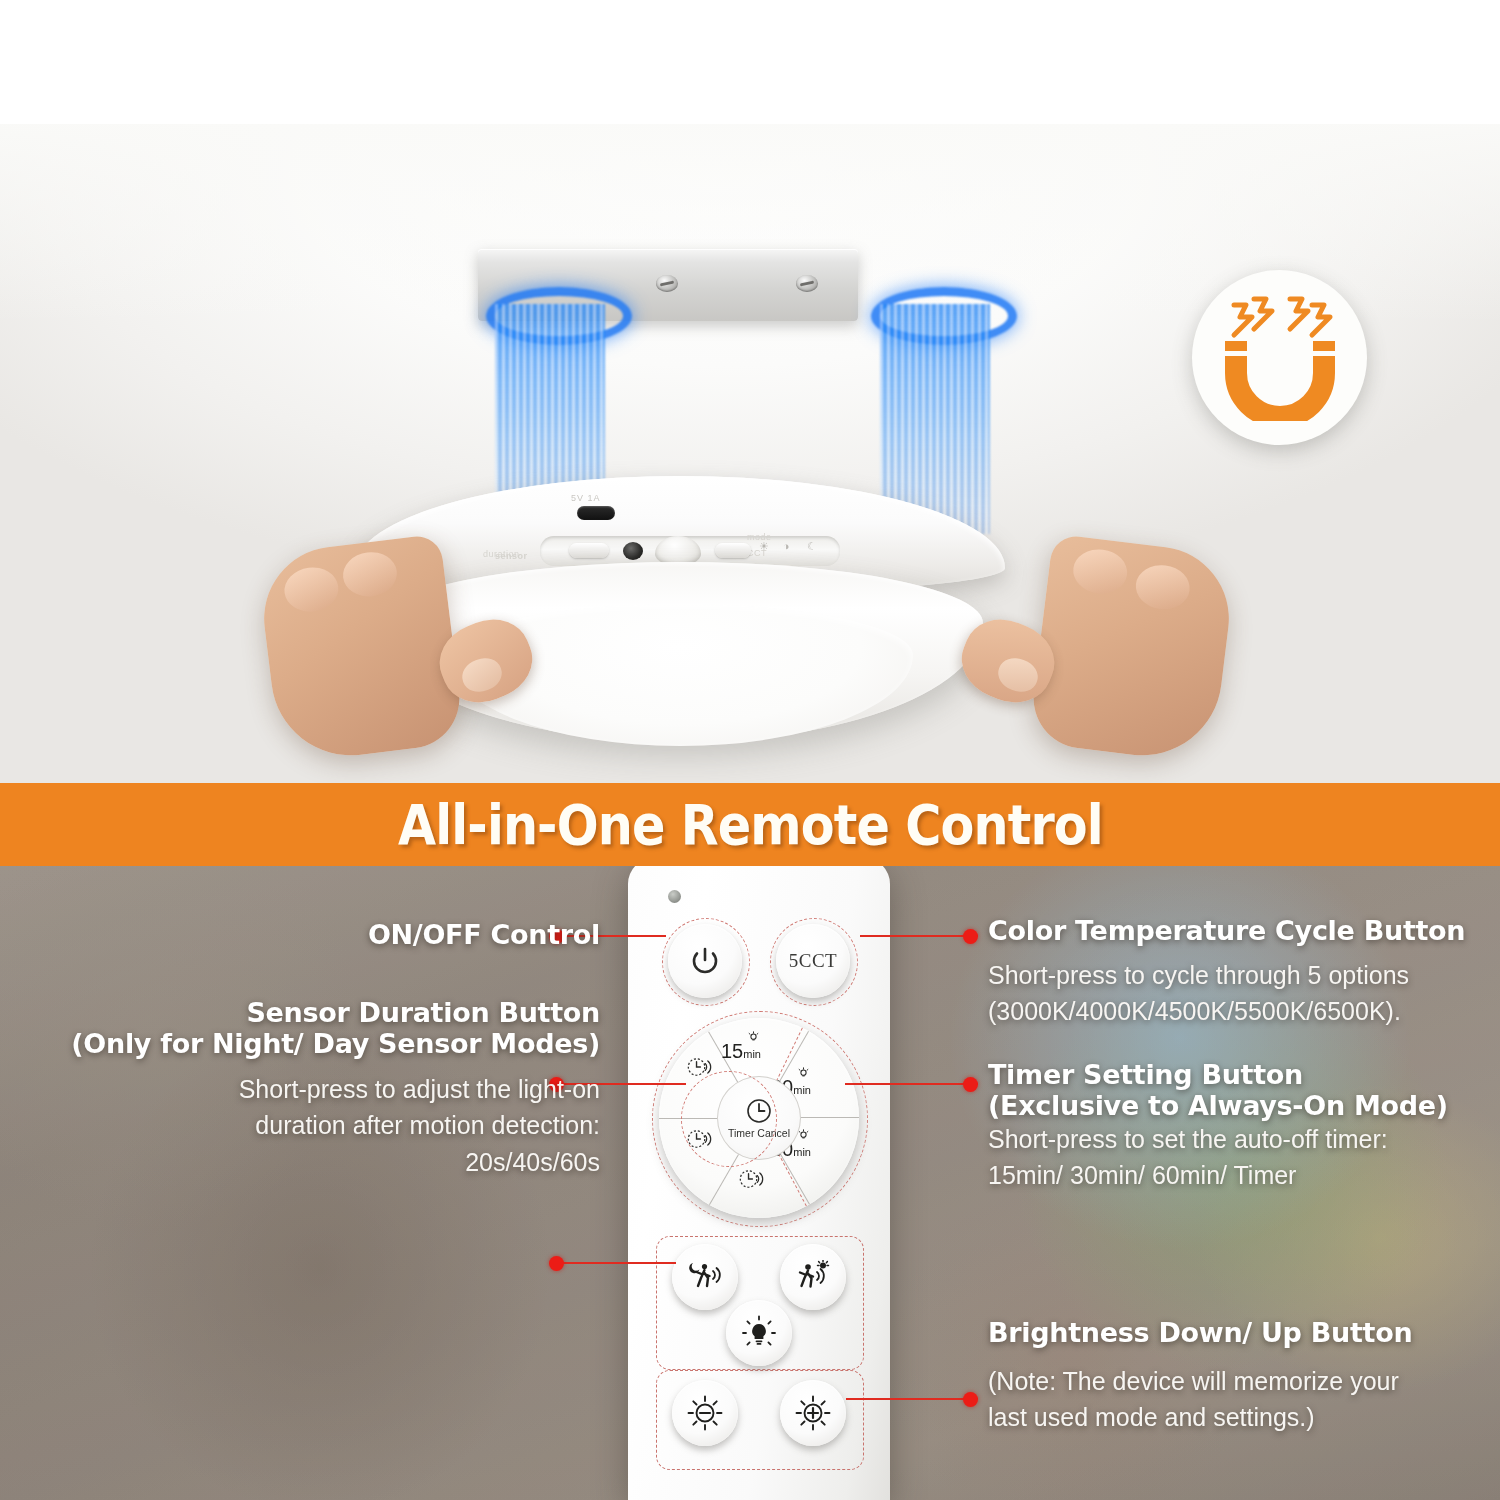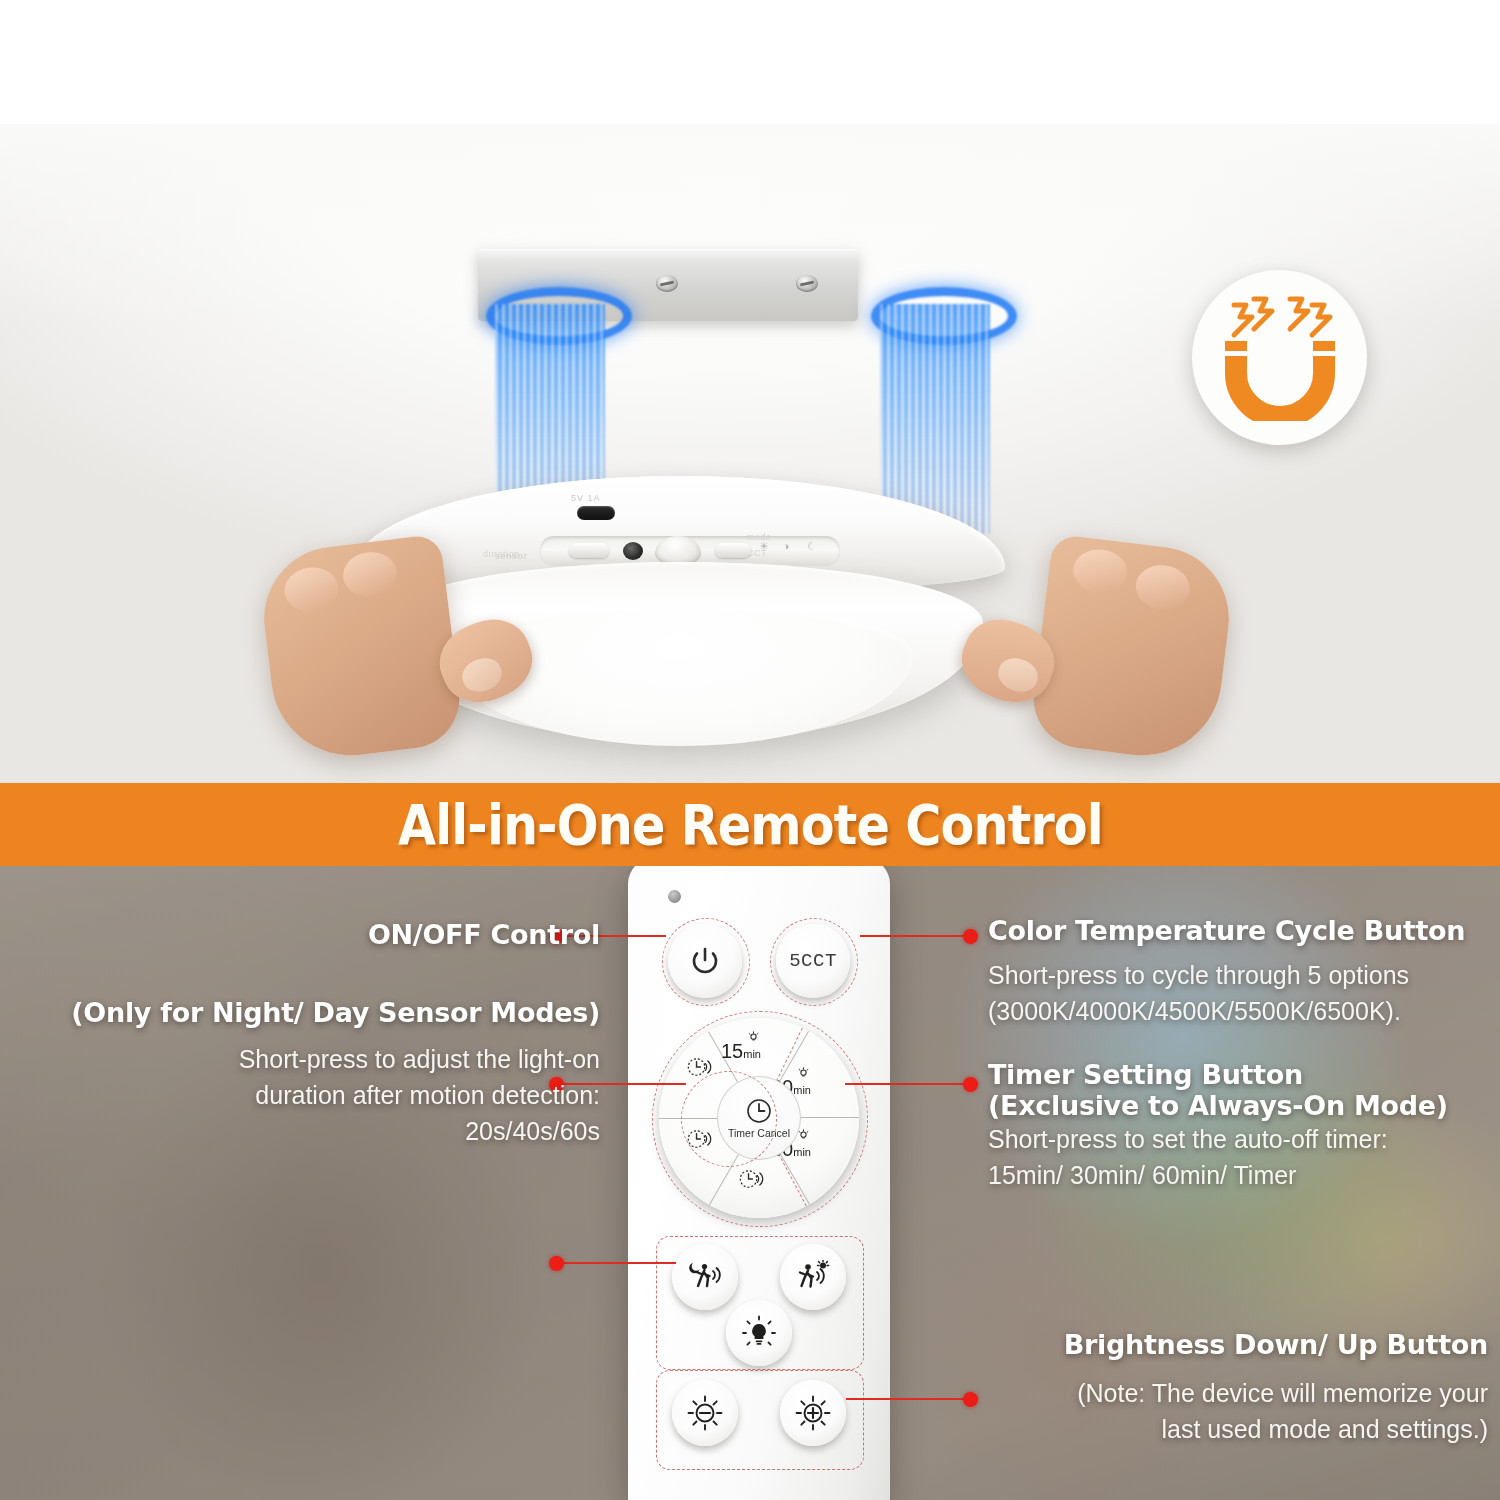--- a/index.html
+++ b/index.html
@@ -139,21 +139,21 @@
   .btn{position:absolute;border-radius:50%;
      background:radial-gradient(circle at 40% 30%,#ffffff 0%,#fbfbfb 55%,#eeedeb 82%,#dddcd9 100%);
      box-shadow:0 4px 7px rgba(120,118,112,.45), inset 0 1px 2px rgba(255,255,255,.95);
      display:flex;align-items:center;justify-content:center;}
   .dashed-ring{position:absolute;border-radius:50%;border:1.4px dashed #d07a74;}
 
   #btn-power{left:40px;top:66px;width:74px;height:74px;}
   #ring-power{left:34px;top:60px;width:86px;height:86px;}
   #btn-cct{left:148px;top:66px;width:74px;height:74px;}
   #ring-cct{left:142px;top:60px;width:86px;height:86px;}
-  #cct-label{font-size:19px;color:#3a3a38;letter-spacing:.5px;font-family:Liberation Mono, monospace;}
+  #cct-label{font-size:19px;color:#3a3a38;letter-spacing:.5px;font-family:Liberation Serif, serif;}
 
   
   #dial{position:absolute;left:31px;top:160px;width:200px;height:200px;border-radius:50%;
      background:radial-gradient(circle at 45% 32%,#ffffff 0%,#fbfbfa 60%,#ededea 88%,#dcdbd8 100%);
      box-shadow:0 5px 12px rgba(120,118,112,.45), inset 0 1px 3px rgba(255,255,255,.95);}
   #ring-dial{left:24px;top:153px;width:214px;height:214px;}
   #dial-center{position:absolute;left:58px;top:58px;width:84px;height:84px;border-radius:50%;
      background:radial-gradient(circle at 44% 34%,#ffffff 0%,#fafafa 60%,#efeeec 100%);
      box-shadow:inset 0 0 0 1px rgba(200,198,193,.8);
      display:flex;flex-direction:column;align-items:center;justify-content:center;gap:2px;}
@@ -196,21 +196,21 @@
   .c-title{font-weight:bold;font-size:27px;line-height:1.13;letter-spacing:-.3px;
      font-family:"DejaVu Sans",sans-serif;}
   .c-body{font-size:25px;line-height:1.45;font-weight:400;color:#f7f5f2;}
   .c-list{font-size:25px;line-height:1.42;font-weight:400;color:#f3f1ee;}
 
   #co-onoff{left:180px;top:82px;width:420px;}
   #co-sensor{left:60px;top:160px;width:540px;}
   #co-mode{left:60px;top:390px;width:540px;}
   #co-cct{left:988px;top:78px;width:500px;}
   #co-timer{left:988px;top:222px;width:500px;}
-  #co-bright{left:988px;top:492px;width:500px;text-align:right;}
+  #co-bright{left:988px;top:480px;width:500px;}
 </style>
 </head>
 <body>
 
 <div id="page">
 
 
   <div id="photo-top">
     <div id="ceiling-shade"></div>
 
@@ -489,20 +489,21 @@
           </g>
         </svg>
       </div>
     </div>
 
     <div class="callout left" id="co-onoff">
       <div class="c-title">ON/OFF Control</div>
     </div>
 
     <div class="callout left" id="co-sensor">
+      <div class="c-title">Sensor Duration Button</div>
       <div class="c-title">(Only for Night/ Day Sensor Modes)</div>
       <div class="c-body" style="margin-top:12px;">Short-press to adjust the light-on</div>
       <div class="c-body">duration after motion detection:</div>
       <div class="c-body">20s/40s/60s</div>
     </div>
 
 
     <div class="callout right" id="co-cct">
       <div class="c-title">Color Temperature Cycle Button</div>
       <div class="c-body" style="margin-top:10px;">Short-press to cycle through 5 options</div>

